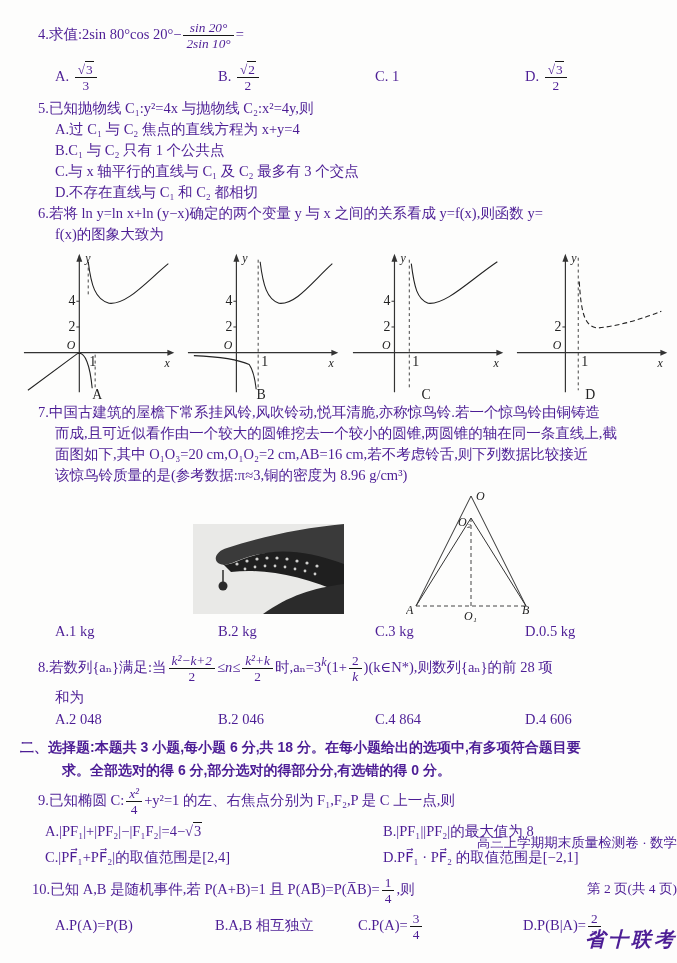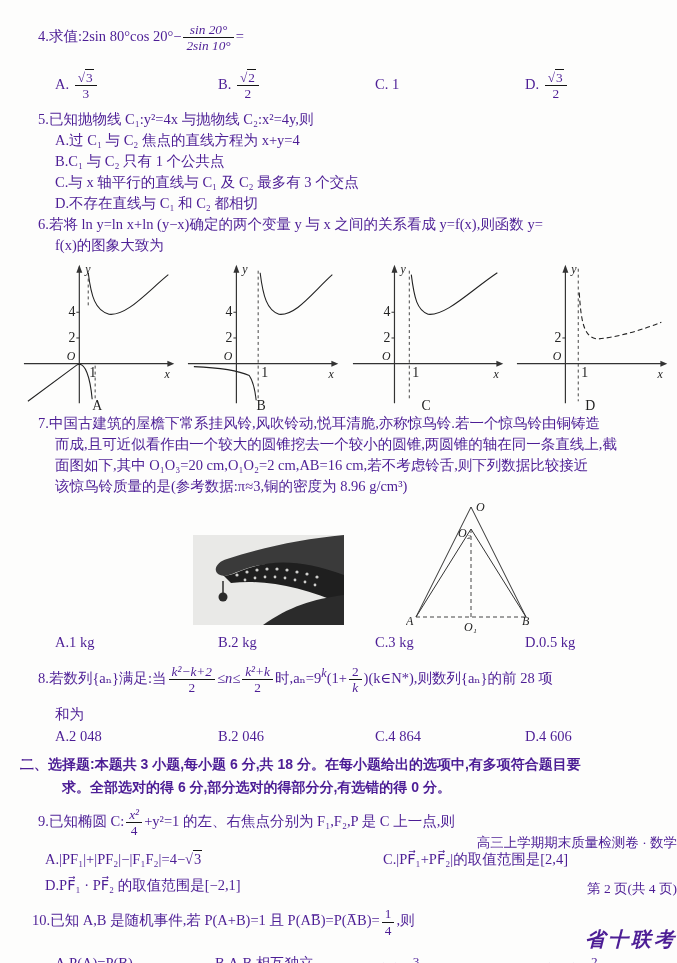--- a/index.html
+++ b/index.html
@@ -3,21 +3,21 @@
 <meta charset="utf-8">
 <style>
   html,body{margin:0;padding:0;background:#f5f5f3;}
   .page{position:relative;width:677px;height:963px;background:#fdfdfc;color:#4c1d95;
         font-family:"Liberation Serif","DejaVu Serif","DejaVu Sans",serif;
         font-size:14.5px;box-sizing:border-box;padding:14px 8px 0 10px;overflow:hidden;}
   .line{line-height:21px;padding-left:28px;}
   .cont{padding-left:45px;}
   .tall{line-height:40px;}
   .frac{display:inline-flex;flex-direction:column;vertical-align:middle;text-align:center;
-        line-height:1.15;font-size:0.92em;margin:8px 2px;}
+        line-height:1.15;font-size:0.92em;margin:0 2px;}
   .frac .num{border-bottom:1px solid #151515;padding:0 3px;}
   .frac .den{padding:0 3px;}
   .sq{white-space:nowrap;}
   .rd{border-top:1px solid #151515;padding:0 1px;}
   .m{font-style:italic;}
   .opts{display:grid;padding-left:45px;line-height:22px;}
   .g4{grid-template-columns:163px 157px 150px auto;}
   .g4t{grid-template-columns:163px 157px 150px auto;line-height:44px;}
   .g9{grid-template-columns:338px auto;row-gap:0;padding-left:35px;line-height:26px;}
   .g10{grid-template-columns:160px 143px 165px auto;line-height:34px;}
@@ -212,21 +212,21 @@
     <span class="opt">D.0.5 kg</span>
   </div>
 
   <div class="line tall">
     <span>8.若数列{aₙ}满足:当</span><span class="frac">
         <span class="num m">k²−k+2</span>
         <span class="den">2</span>
       </span><span class="m">≤n≤</span><span class="frac">
         <span class="num m">k²+k</span>
         <span class="den">2</span>
-      </span><span>时,aₙ=9</span><sup class="m">k</sup><span>(1+</span><span class="frac">
+      </span><span>时,aₙ=3</span><sup class="m">k</sup><span>(1+</span><span class="frac">
         <span class="num">2</span>
         <span class="den m">k</span>
       </span><span>)(k∈N*),则数列{aₙ}的前 28 项</span>
   </div>
   <div class="line cont">和为</div>
   <div class="opts g4">
     <span class="opt">A.2 048</span>
     <span class="opt">B.2 046</span>
     <span class="opt">C.4 864</span>
     <span class="opt">D.4 606</span>
@@ -236,20 +236,21 @@
   <div class="sec" style="padding-left:52px;">求。全部选对的得 6 分,部分选对的得部分分,有选错的得 0 分。</div>
 
   <div class="line tall" style="line-height:36px;">
     <span>9.已知椭圆 C:</span><span class="frac">
         <span class="num m">x²</span>
         <span class="den">4</span>
       </span><span>+y²=1 的左、右焦点分别为 F₁,F₂,P 是 C 上一点,则</span>
   </div>
   <div class="opts g9">
     <span class="opt"><span>A.|PF₁|+|PF₂|−|F₁F₂|=4−</span><span class="sq"><span>√</span><span class="rd">3</span></span></span>
+    <span class="opt">B.|PF₁||PF₂|的最大值为 8</span>
     <span class="opt">C.|PF⃗₁+PF⃗₂|的取值范围是[2,4]</span>
     <span class="opt">D.PF⃗₁ · PF⃗₂ 的取值范围是[−2,1]</span>
   </div>
 
   <div class="line tall" style="line-height:38px;padding-left:22px;">
     <span>10.已知 A,B 是随机事件,若 P(A+B)=1 且 P(AB̅)=P(A̅B)=</span><span class="frac">
         <span class="num">1</span>
         <span class="den">4</span>
       </span><span>,则</span>
   </div>

